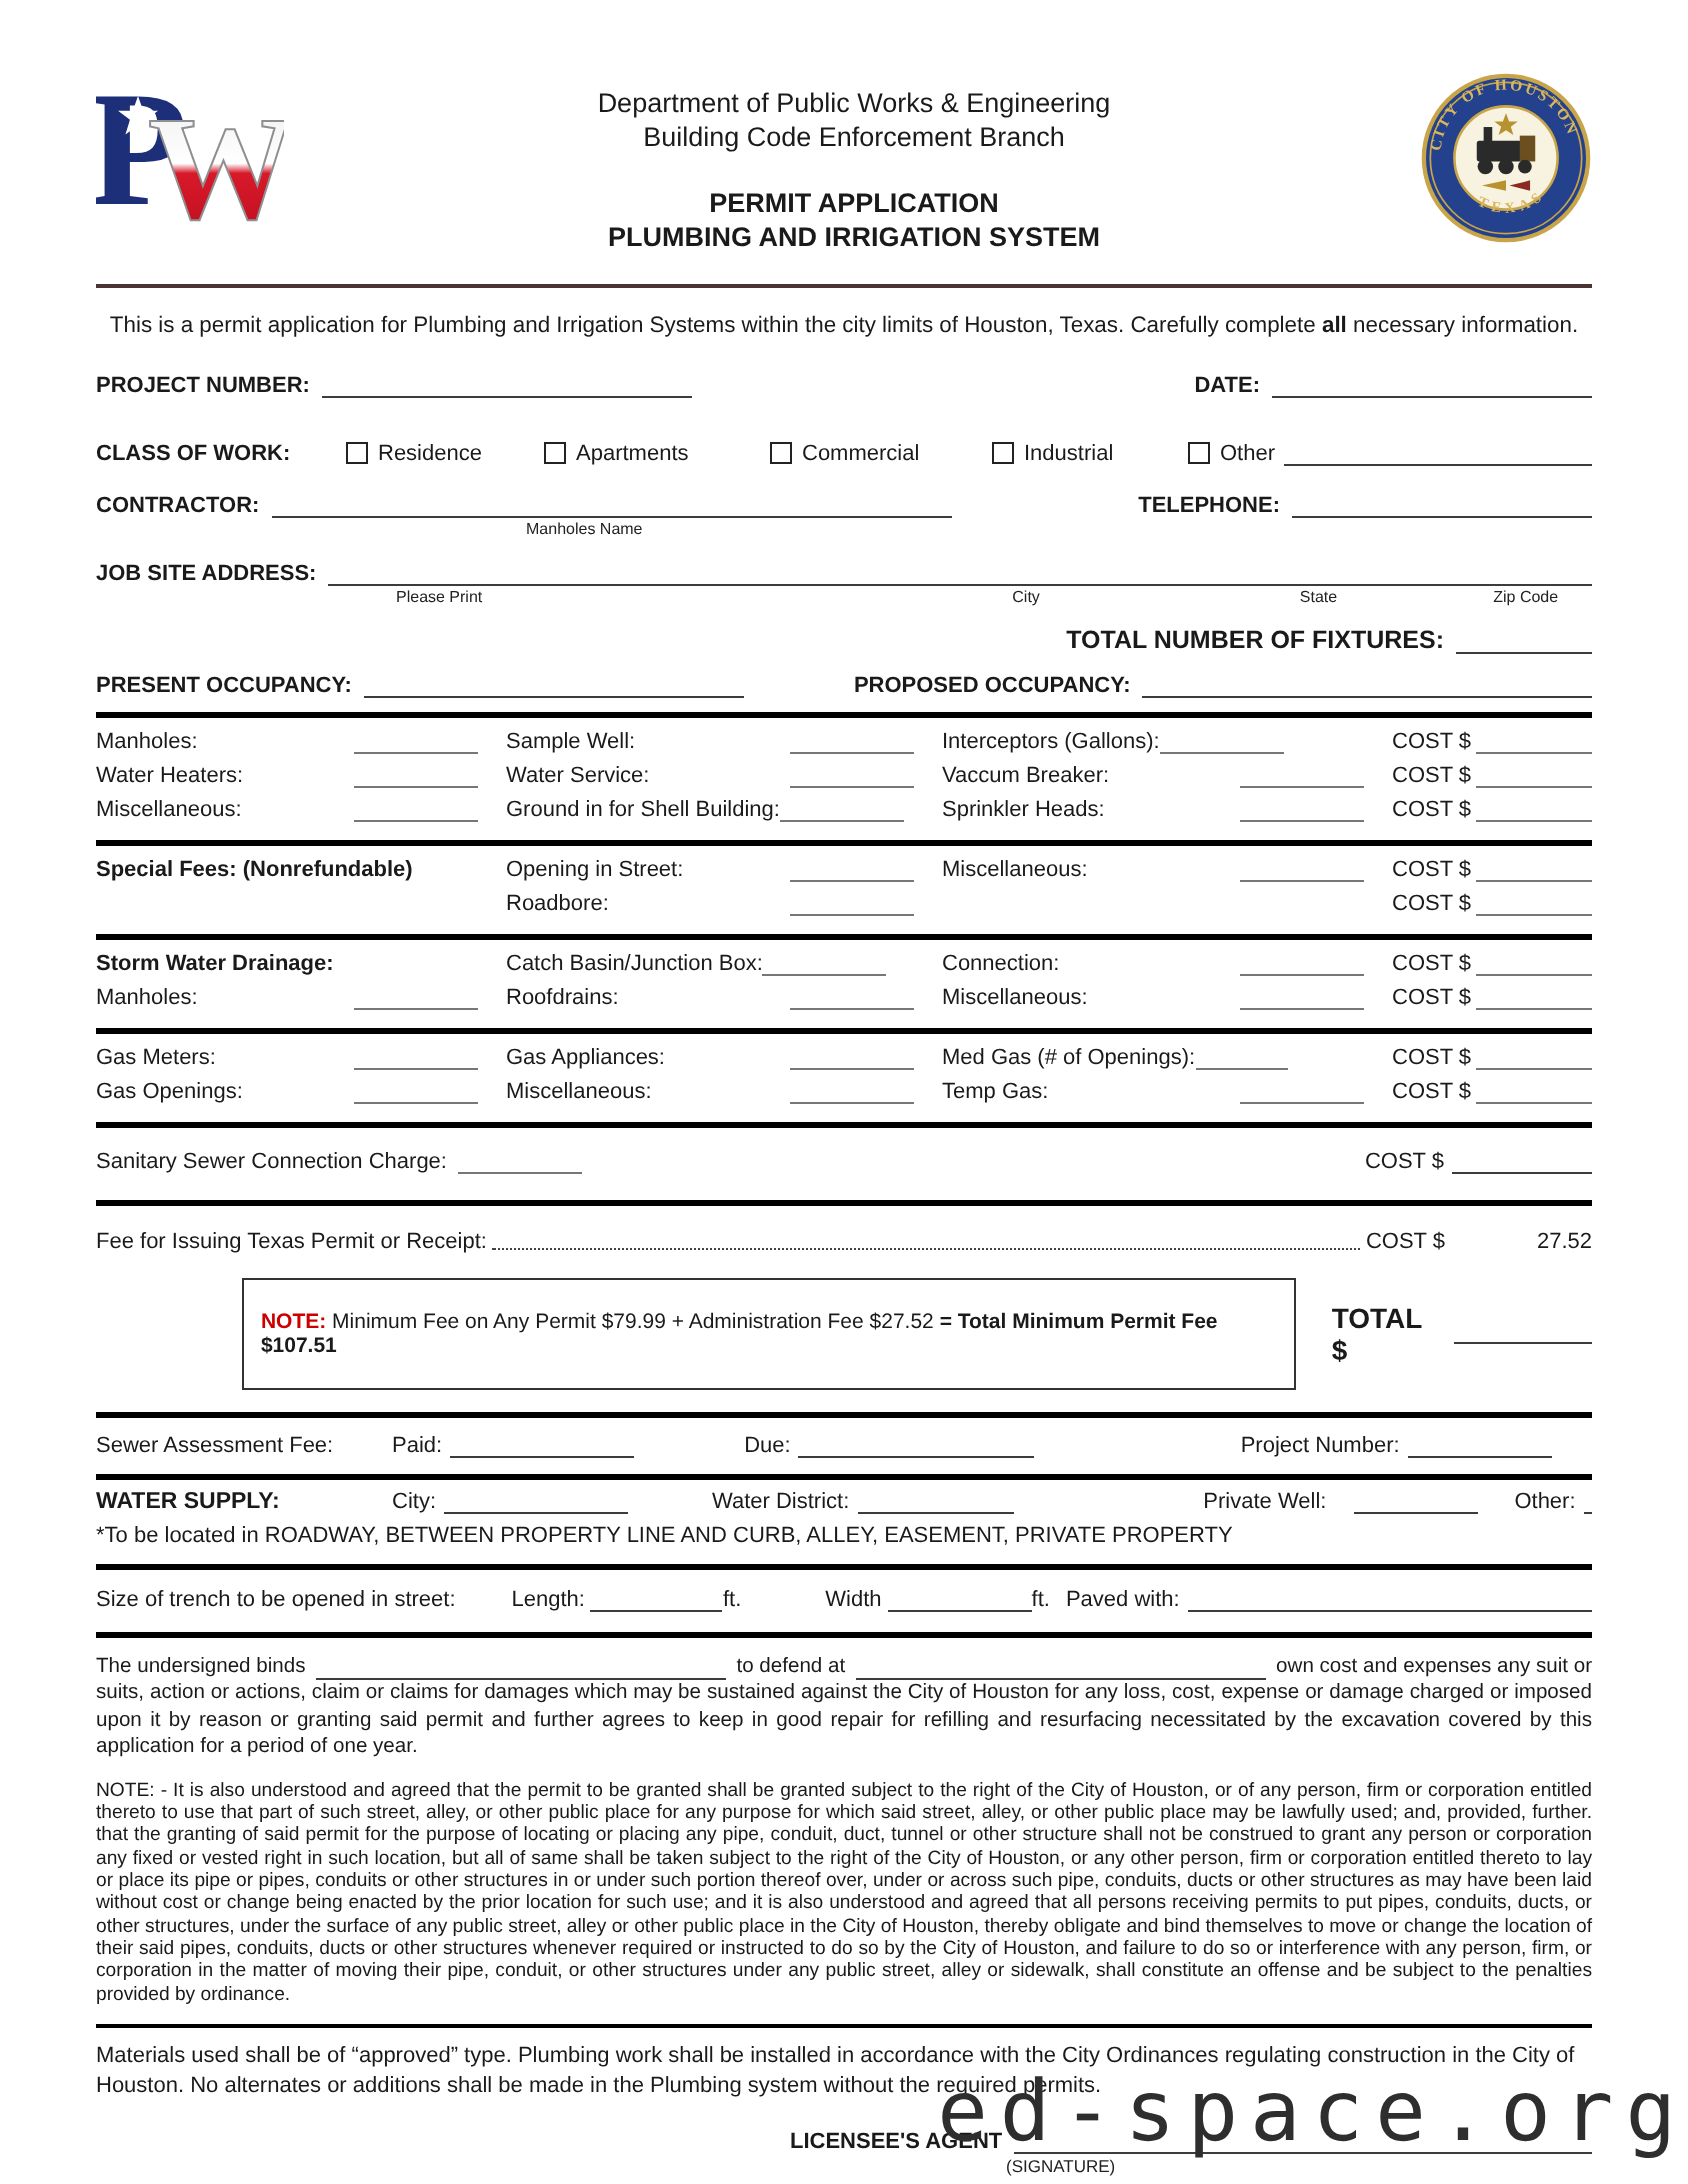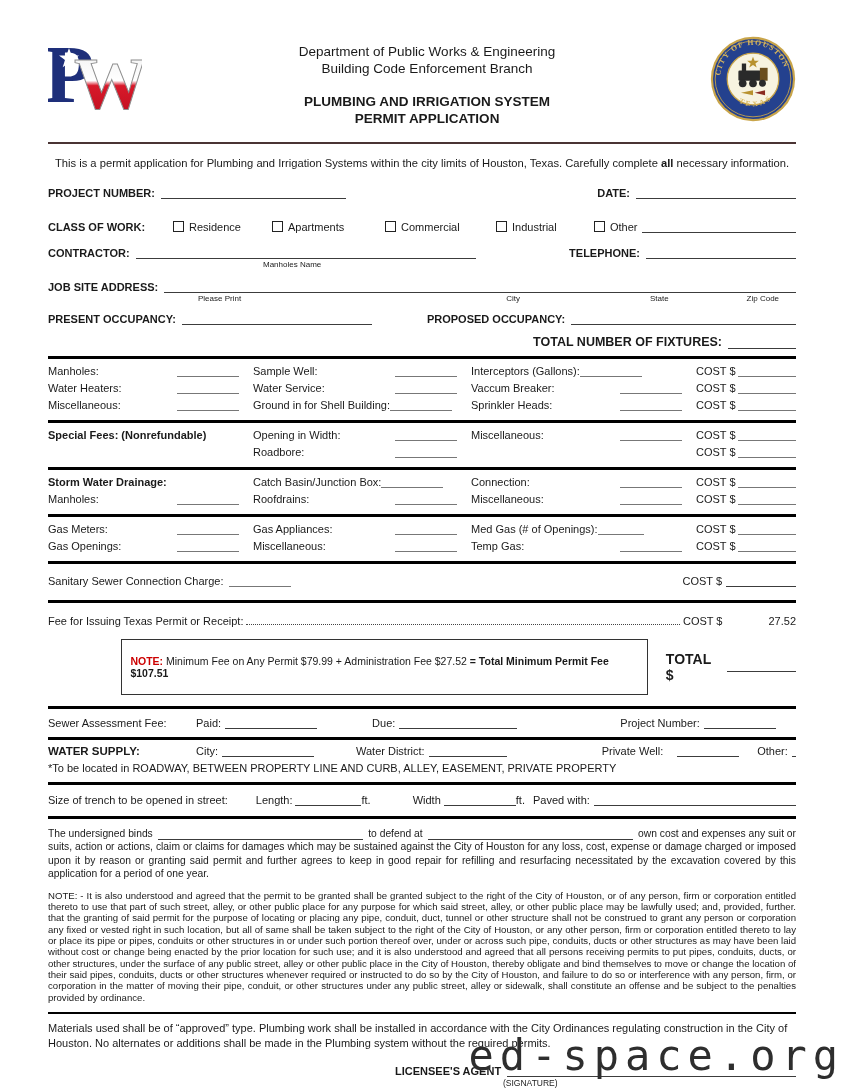--- a/index.html
+++ b/index.html
@@ -78,22 +78,22 @@
         </defs>
         <text x="-4" y="66" font-family="Liberation Serif, serif" font-size="82" font-weight="bold" fill="#1e2f7a">P</text>
         <text x="26" y="73" font-family="Liberation Serif, serif" font-size="74" font-weight="bold" fill="url(#wgrad)" stroke="#8f8f8f" stroke-width="1">W</text>
         <polygon points="21,12 23.6,19.4 31,19.4 25,23.9 27.3,31.2 21,26.7 14.7,31.2 17,23.9 11,19.4 18.4,19.4" fill="#ffffff"></polygon>
       </svg>
     </div>
     <div class="hdr-center">
       <div class="dept">Department of Public Works &amp; Engineering</div>
       <div class="dept">Building Code Enforcement Branch</div>
       <div class="doc-title">
+        <div>PERMIT APPLICATION</div>
         <div>PLUMBING AND IRRIGATION SYSTEM</div>
-        <div>PERMIT APPLICATION</div>
       </div>
     </div>
     <div style="width:100px; text-align:right;">
       <svg width="86" height="86" viewBox="0 0 100 100">
         <defs>
           <path id="arcT" d="M 13,57 A 38,38 0 1 1 87,57"></path>
           <path id="arcB" d="M 19,60 A 33,33 0 0 0 81,60"></path>
         </defs>
         <circle cx="50" cy="50" r="49" fill="#c9a54a"></circle>
         <circle cx="50" cy="50" r="46.5" fill="#24418e"></circle>
@@ -177,33 +177,33 @@
     <span style="width:150px;"></span>
       <span class="hint">Please Print</span>
     <span style="width:265px;"></span>
       <span class="hint">City</span>
     <span style="width:130px;"></span>
       <span class="hint">State</span>
     <span style="width:78px;"></span>
       <span class="hint">Zip Code</span>
   </div>
 
+  <div class="f-row mt10" style="justify-content:flex-end;">
+    <span class="b" style="font-size:12.5px;">TOTAL NUMBER OF FIXTURES:</span>
+    <span class="line" style="width:68px; margin-left:6px;"></span>
+  </div>
+
   <div class="f-row mt10">
     <span class="b">PRESENT OCCUPANCY:</span>
     <span class="line" style="width:190px; margin-left:6px;"></span>
     <span style="width:55px;"></span>
     <span class="b">PROPOSED OCCUPANCY:</span>
     <span class="line fill" style="margin-left:6px;"></span>
   </div>
 
-  <div class="f-row mt10" style="justify-content:flex-end;">
-    <span class="b" style="font-size:12.5px;">TOTAL NUMBER OF FIXTURES:</span>
-    <span class="line" style="width:68px; margin-left:6px;"></span>
-  </div>
-
   <div class="feetable">
 
     <div class="sec">
       <div class="ft-row">
         <span class="ft-c1">
             <span>Manholes:</span>
             <span class="vline"></span>
           </span>
         <span class="ft-c2">
             <span>Sample Well:</span>
@@ -255,21 +255,21 @@
           </span>
       </div>
     </div>
 
     <div class="sec">
       <div class="ft-row">
         <span class="ft-c1">
             <span class="b">Special Fees: (Nonrefundable)</span>
           </span>
         <span class="ft-c2">
-            <span>Opening in Width:</span>
+            <span>Opening in Street:</span>
             <span class="vline"></span>
           </span>
         <span class="ft-c3">
             <span>Miscellaneous:</span>
             <span class="vline"></span>
           </span>
         <span class="ft-c4">
             <span>COST $</span>
             <span class="cost-line"></span>
           </span>

